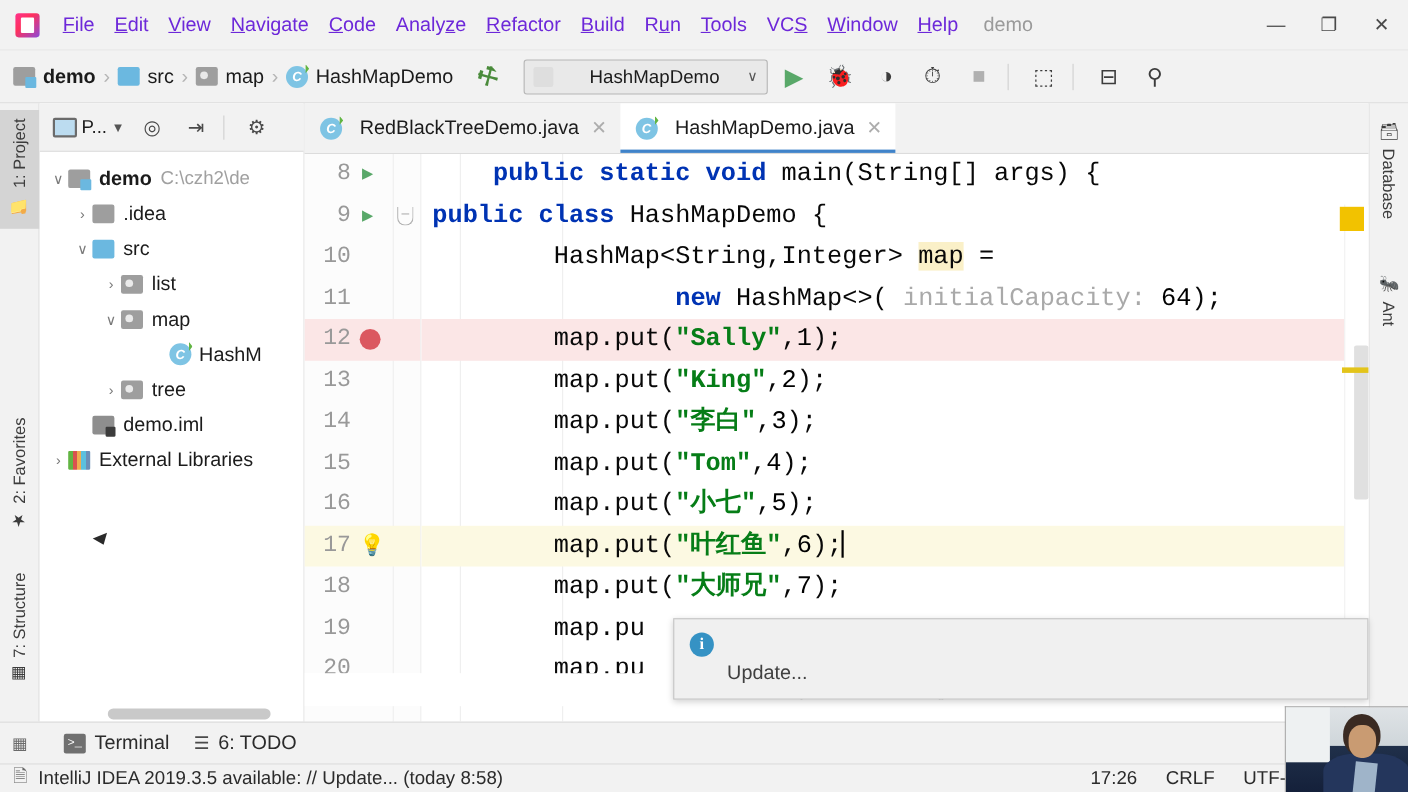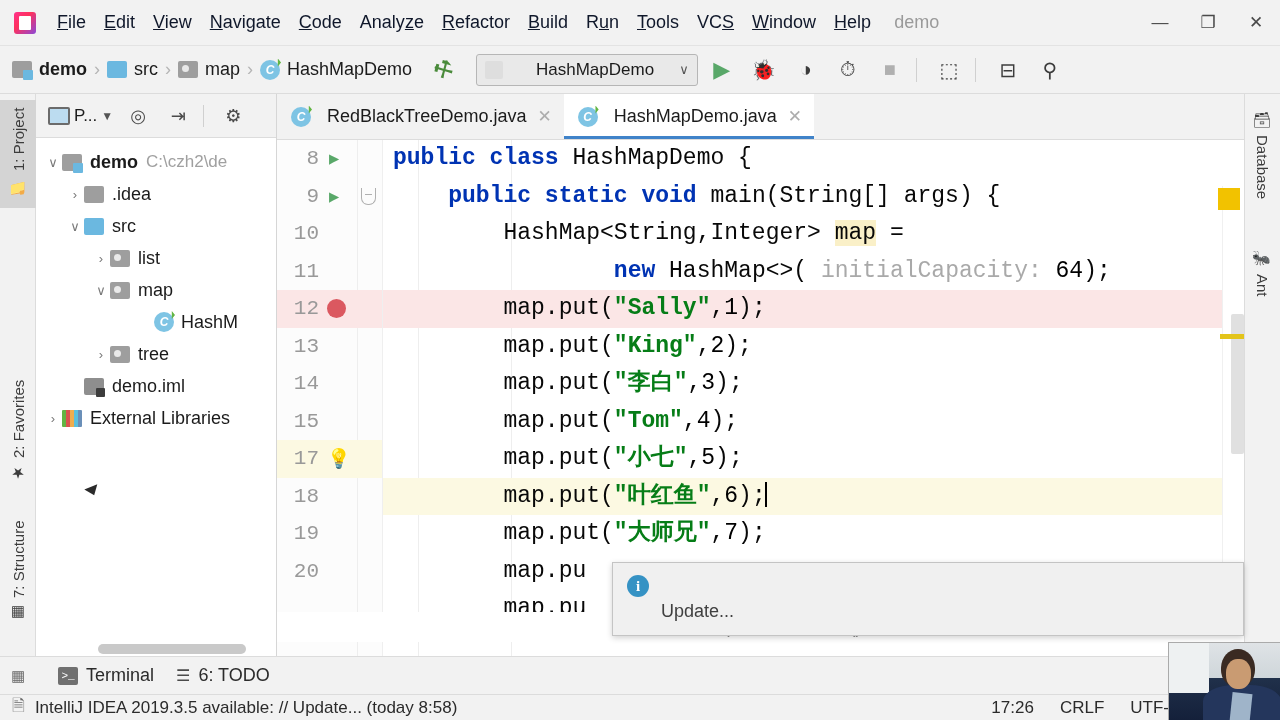--- a/index.html
+++ b/index.html
@@ -19,21 +19,21 @@
   .app-logo {
     width: 22px; height: 22px; margin-left: 14px; margin-right: 12px;
     background: linear-gradient(135deg,#ff318c 0%,#fe315d 40%,#8b4ad9 100%);
     border-radius: 3px; position: relative; flex: 0 0 auto;
   }
   .app-logo::after {
     content: ""; position: absolute; left: 5px; top: 4px; width: 12px; height: 14px;
     background: #fff; border-radius: 1px;
   }
   .menu-item {
-    font-size: 18px; color: #0f172a; padding: 2px 9px; cursor: default;
+    font-size: 18px; color: #6d28d9; padding: 2px 9px; cursor: default;
     white-space: nowrap;
   }
   .menu-item u { text-decoration: underline; }
   .menu-project {
     font-size: 18px; color: #9a9a9a; margin-left: 14px; white-space: nowrap;
   }
   .wincontrols { margin-left: auto; display: flex; align-items: center; height: 46px; }
   .wc {
     width: 48px; height: 46px; display: flex; align-items: center; justify-content: center;
     color: #4a4a4a; font-size: 17px;
@@ -529,43 +529,46 @@
           </div>
         <div class="lrow">
             <span class="lnum">13</span>
           </div>
         <div class="lrow">
             <span class="lnum">14</span>
           </div>
         <div class="lrow">
             <span class="lnum">15</span>
           </div>
+        <div class="lrow">
+            <span class="lnum">16</span>
+          </div>
         <div class="lrow hl-caret">
             <span class="lnum">17</span>
             <span class="gbulb">💡</span>
           </div>
         <div class="lrow">
             <span class="lnum">18</span>
           </div>
         <div class="lrow">
             <span class="lnum">19</span>
           </div>
         <div class="lrow">
             <span class="lnum">20</span>
           </div>
       </div>
 
       <div class="code-col">
         <div class="indent-guide" style="left:35px;"></div>
         <div class="indent-guide" style="left:128px;"></div>
         <div class="lrow">
+          <div class="codeline">    <span class="kw">public static void</span><span> main(String[] args) {</span></div>
+        </div>
+        <div class="lrow">
           <div class="codeline"><span class="kw">public class</span><span> HashMapDemo {</span></div>
-        </div>
-        <div class="lrow">
-          <div class="codeline">    <span class="kw">public static void</span><span> main(String[] args) {</span></div>
         </div>
         <div class="lrow">
           <div class="codeline">        <span>HashMap&lt;String,Integer&gt; </span><span class="hl-ident">map</span><span> =</span></div>
         </div>
         <div class="lrow">
           <div class="codeline">                <span class="kw">new</span><span> HashMap&lt;&gt;( </span><span class="hint">initialCapacity:</span><span class="num"> 64</span><span>);</span></div>
         </div>
         <div class="lrow hl-bp">
           <div class="codeline">        <span>map.put(</span><span class="str">"Sally"</span><span>,</span><span class="num">1</span><span>);</span></div>
         </div>

